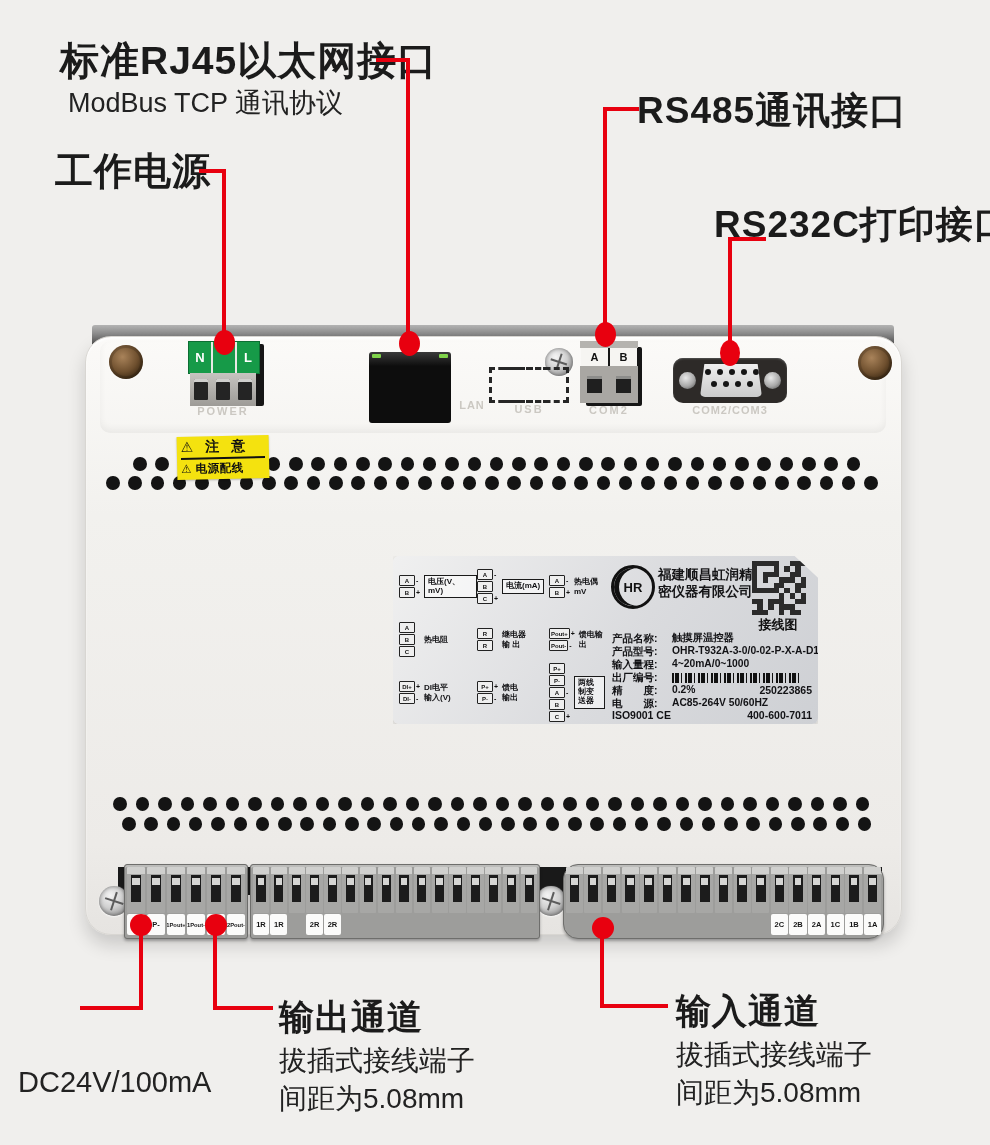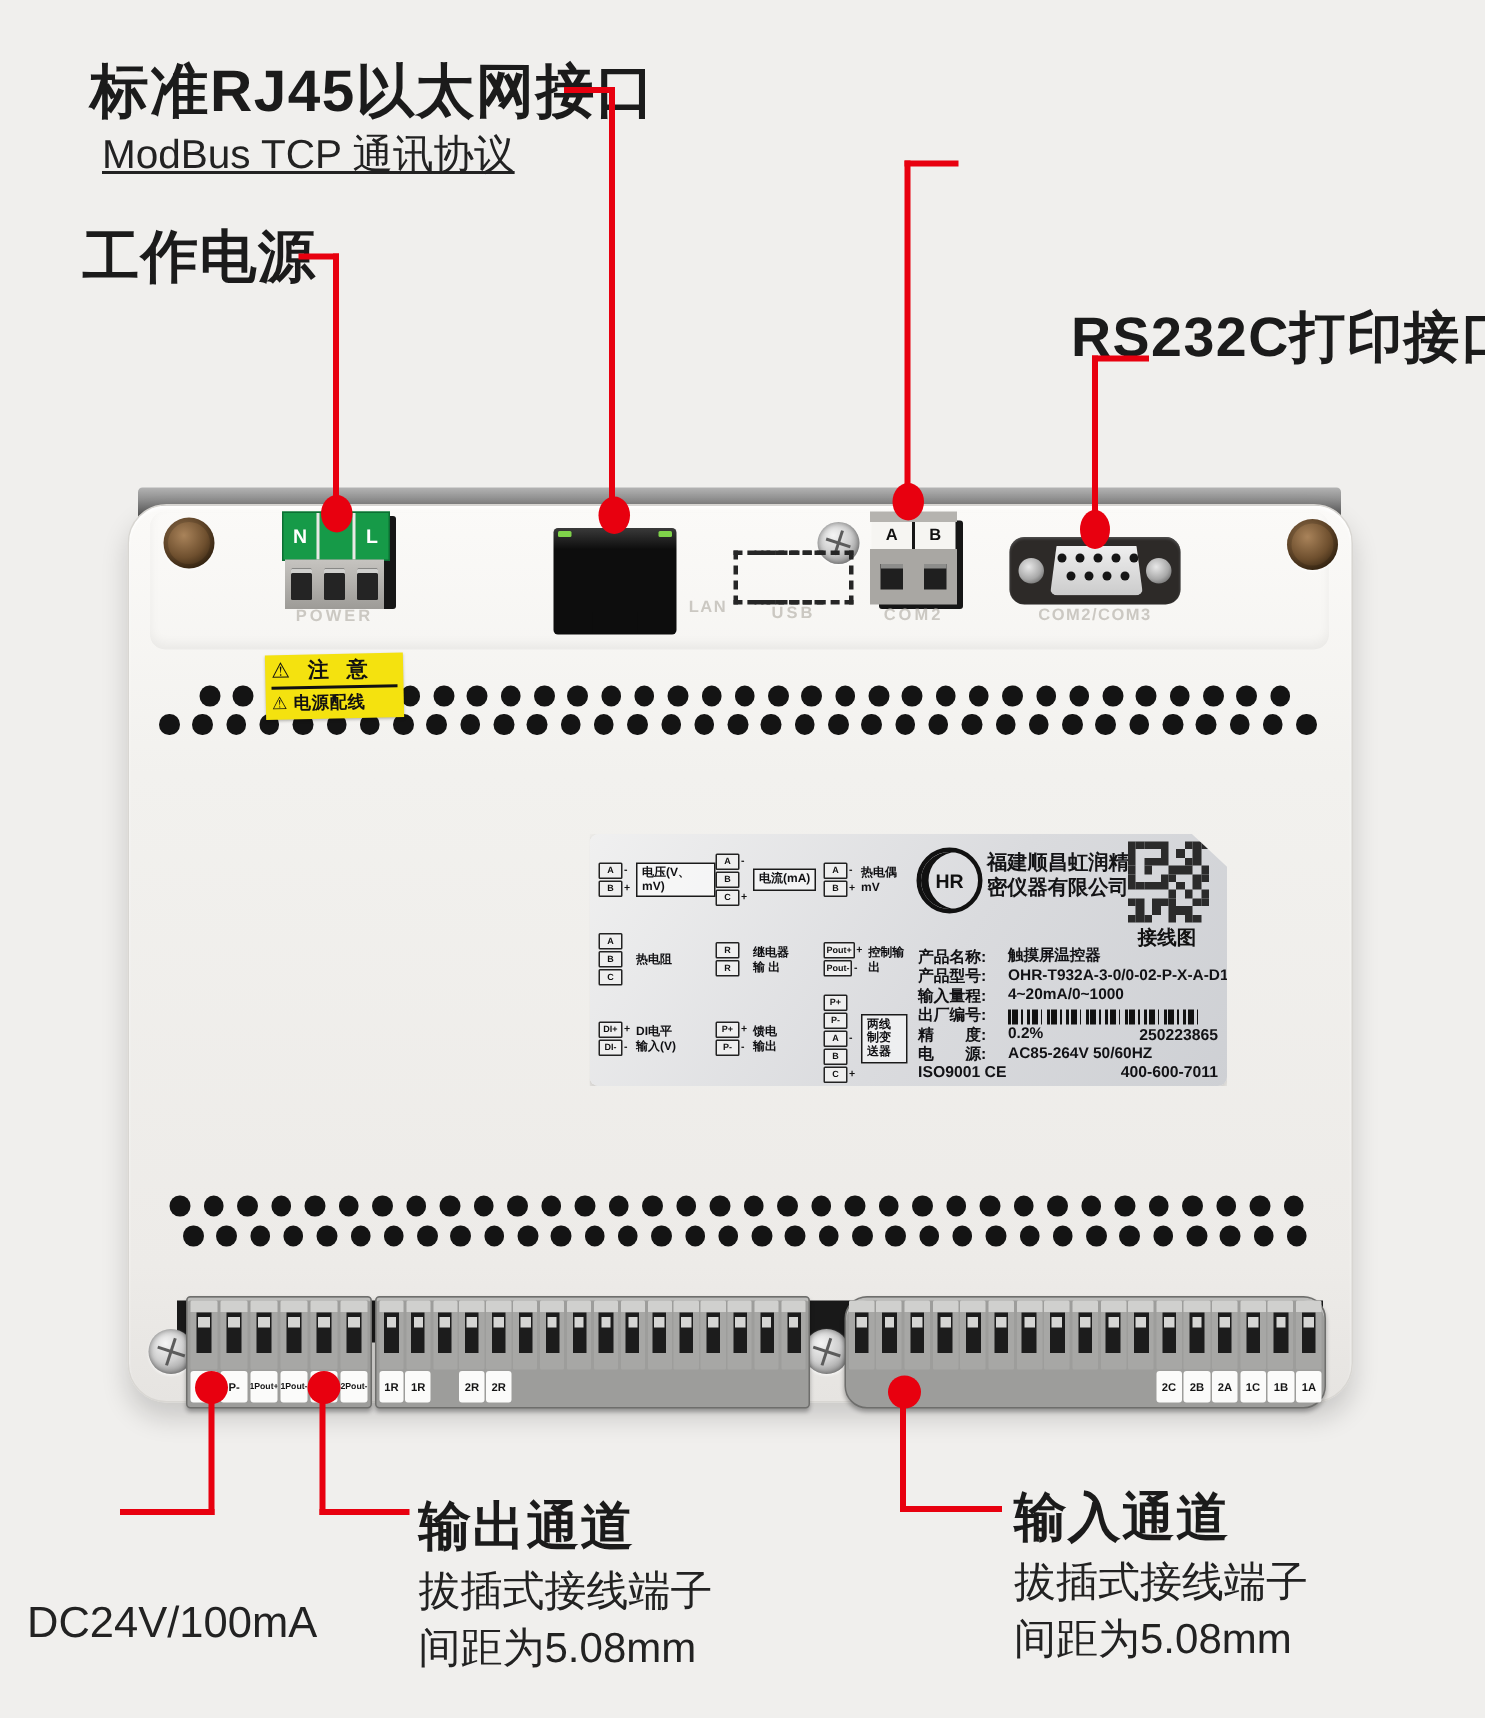--- a/index.html
+++ b/index.html
@@ -104,22 +104,23 @@
     font-size:7.5px;font-weight:700;color:#151515;overflow:hidden;}
   .ttag.small{font-size:5.8px;}
   .ttag.blank{background:transparent;}
 </style>
 </head>
 <body>
 
 <div id="stage">
 
   <div class="ann-t" style="left:60px;top:34px;font-size:39px;">标准RJ45以太网接口</div>
-  <div class="ann-s" style="left:68px;top:85px;font-size:27px;text-decoration:underline;">ModBus TCP 通讯协议</div>
+  <div class="ann-s" style="left:68px;top:85px;font-size:27px;">ModBus TCP 通讯协议</div>
   <div class="ann-t" style="left:55px;top:146px;font-size:38px;">工作电源</div>
+  <div class="ann-t" style="left:637px;top:86px;font-size:37px;">RS485通讯接口</div>
   <div class="ann-t" style="left:714px;top:200px;font-size:37px;">RS232C打印接口</div>
   <div class="ann-s" style="left:18px;top:1066px;font-size:29px;">DC24V/100mA</div>
   <div class="ann-t" style="left:279px;top:994px;font-size:35px;">输出通道</div>
   <div class="ann-s" style="left:279px;top:1042px;font-size:28px;">拔插式接线端子</div>
   <div class="ann-s" style="left:279px;top:1080px;font-size:28px;">间距为5.08mm</div>
   <div class="ann-t" style="left:676px;top:988px;font-size:35px;">输入通道</div>
   <div class="ann-s" style="left:676px;top:1036px;font-size:28px;">拔插式接线端子</div>
   <div class="ann-s" style="left:676px;top:1074px;font-size:28px;">间距为5.08mm</div>
 
   <div class="rl" style="left:376px;top:58px;width:34px;height:4px;"></div>
@@ -435,21 +436,21 @@
           <div class="wtags">
             <div class="wtr">
               <span class="wtag">Pout+</span>
               <span class="wsign">+</span>
             </div>
             <div class="wtr">
               <span class="wtag">Pout-</span>
               <span class="wsign">-</span>
             </div>
           </div>
-          <div class="wtxt">控制输出</div>
+          <div class="wtxt">馈电输出</div>
         </div>
         <div class="wcell">
           <div class="wtags">
             <div class="wtr">
               <span class="wtag">DI+</span>
               <span class="wsign">+</span>
             </div>
             <div class="wtr">
               <span class="wtag">DI-</span>
               <span class="wsign">-</span>

